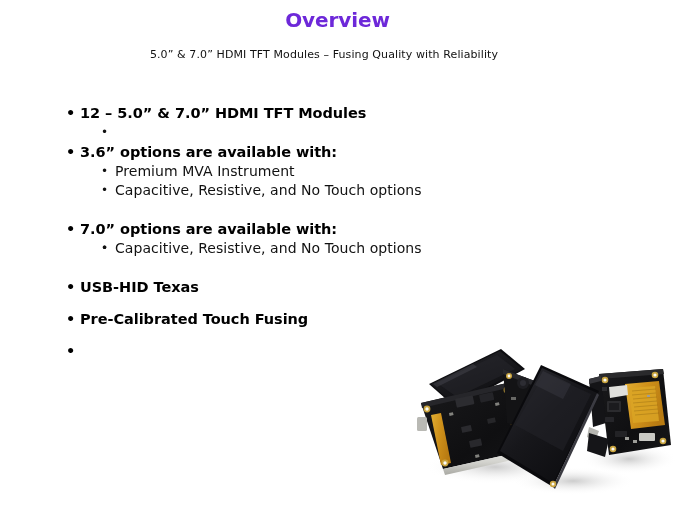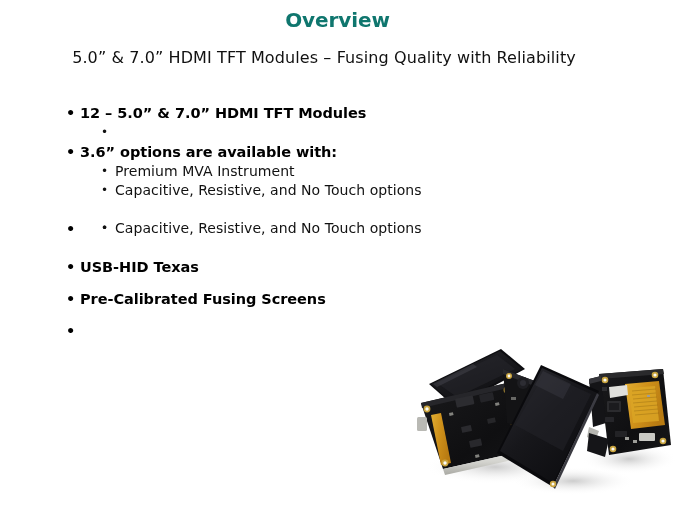--- a/index.html
+++ b/index.html
@@ -26,31 +26,31 @@
   
   .title {
     position: absolute;
     left: 0;
     top: 8px;
     width: 675px;
     text-align: center;
     font-size: 20px;
     font-weight: bold;
     letter-spacing: -0.1px;
-    color: #0f766e;
+    color: #6d28d9;
   }
 
   
   .subtitle {
     position: absolute;
     left: 0;
     top: 48px;
     width: 648px;
     text-align: center;
-    font-size: 16px;
+    font-size: 11px;
     font-weight: normal;
     color: #111111;
     letter-spacing: 0.1px;
   }
 
   
   .body {
     position: absolute;
     left: 60px;
     top: 103px;
@@ -144,41 +144,42 @@
         <span class="dot">•</span>
         <span>Capacitive, Resistive, and No Touch options</span>
       </div>
     </div>
 
     <div class="gap-lg"></div>
 
     <div class="group">
       <div class="b1">
         <span class="dot">•</span>
+        <span>7.0” options  are available  with:</span>
       </div>
       <div class="b2">
         <span class="dot">•</span>
       </div>
       <div class="b2">
         <span class="dot">•</span>
         <span>Capacitive, Resistive, and No Touch options</span>
       </div>
     </div>
 
     <div class="gap-lg"></div>
 
     <div class="group tail">
       <div class="b1">
         <span class="dot">•</span>
         <span>USB-HID Texas</span>
       </div>
       <div class="gap-md"></div>
       <div class="b1">
         <span class="dot">•</span>
-        <span>Pre-Calibrated Fusing Screens</span>
+        <span>Pre-Calibrated Touch Fusing</span>
       </div>
       <div class="gap-md"></div>
       <div class="b1">
         <span class="dot">•</span>
       </div>
     </div>
 
   </div>
 
   <div class="photo">

